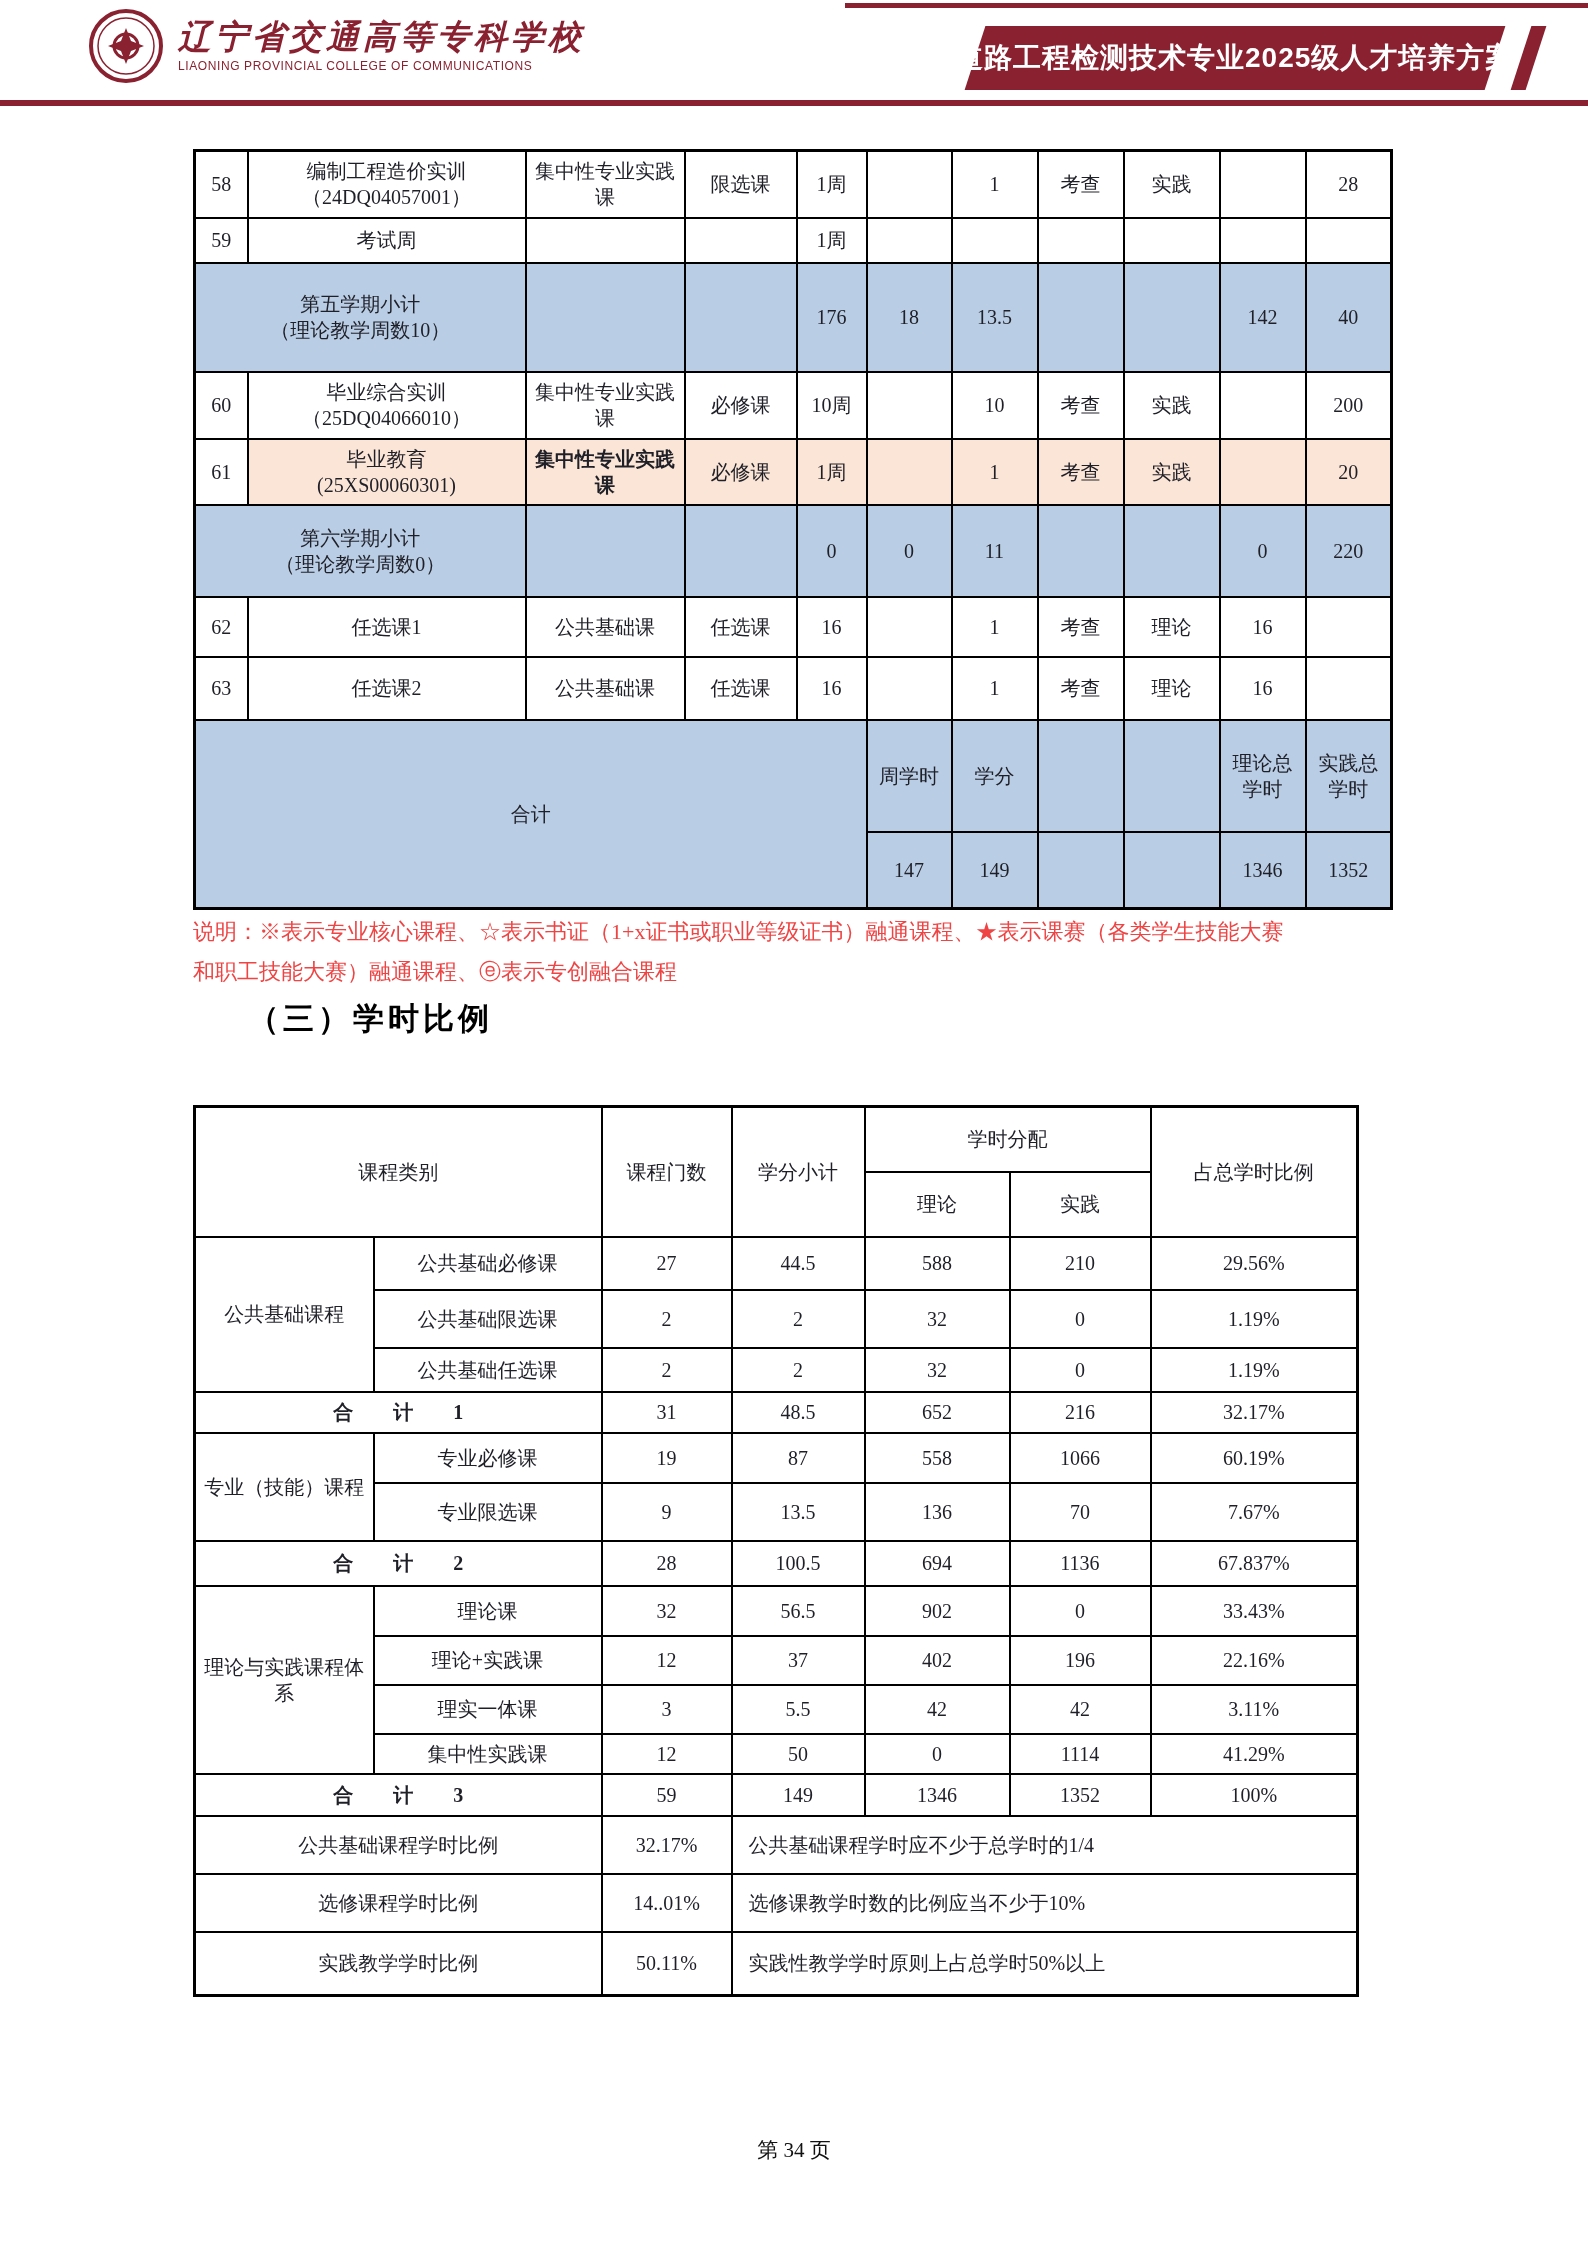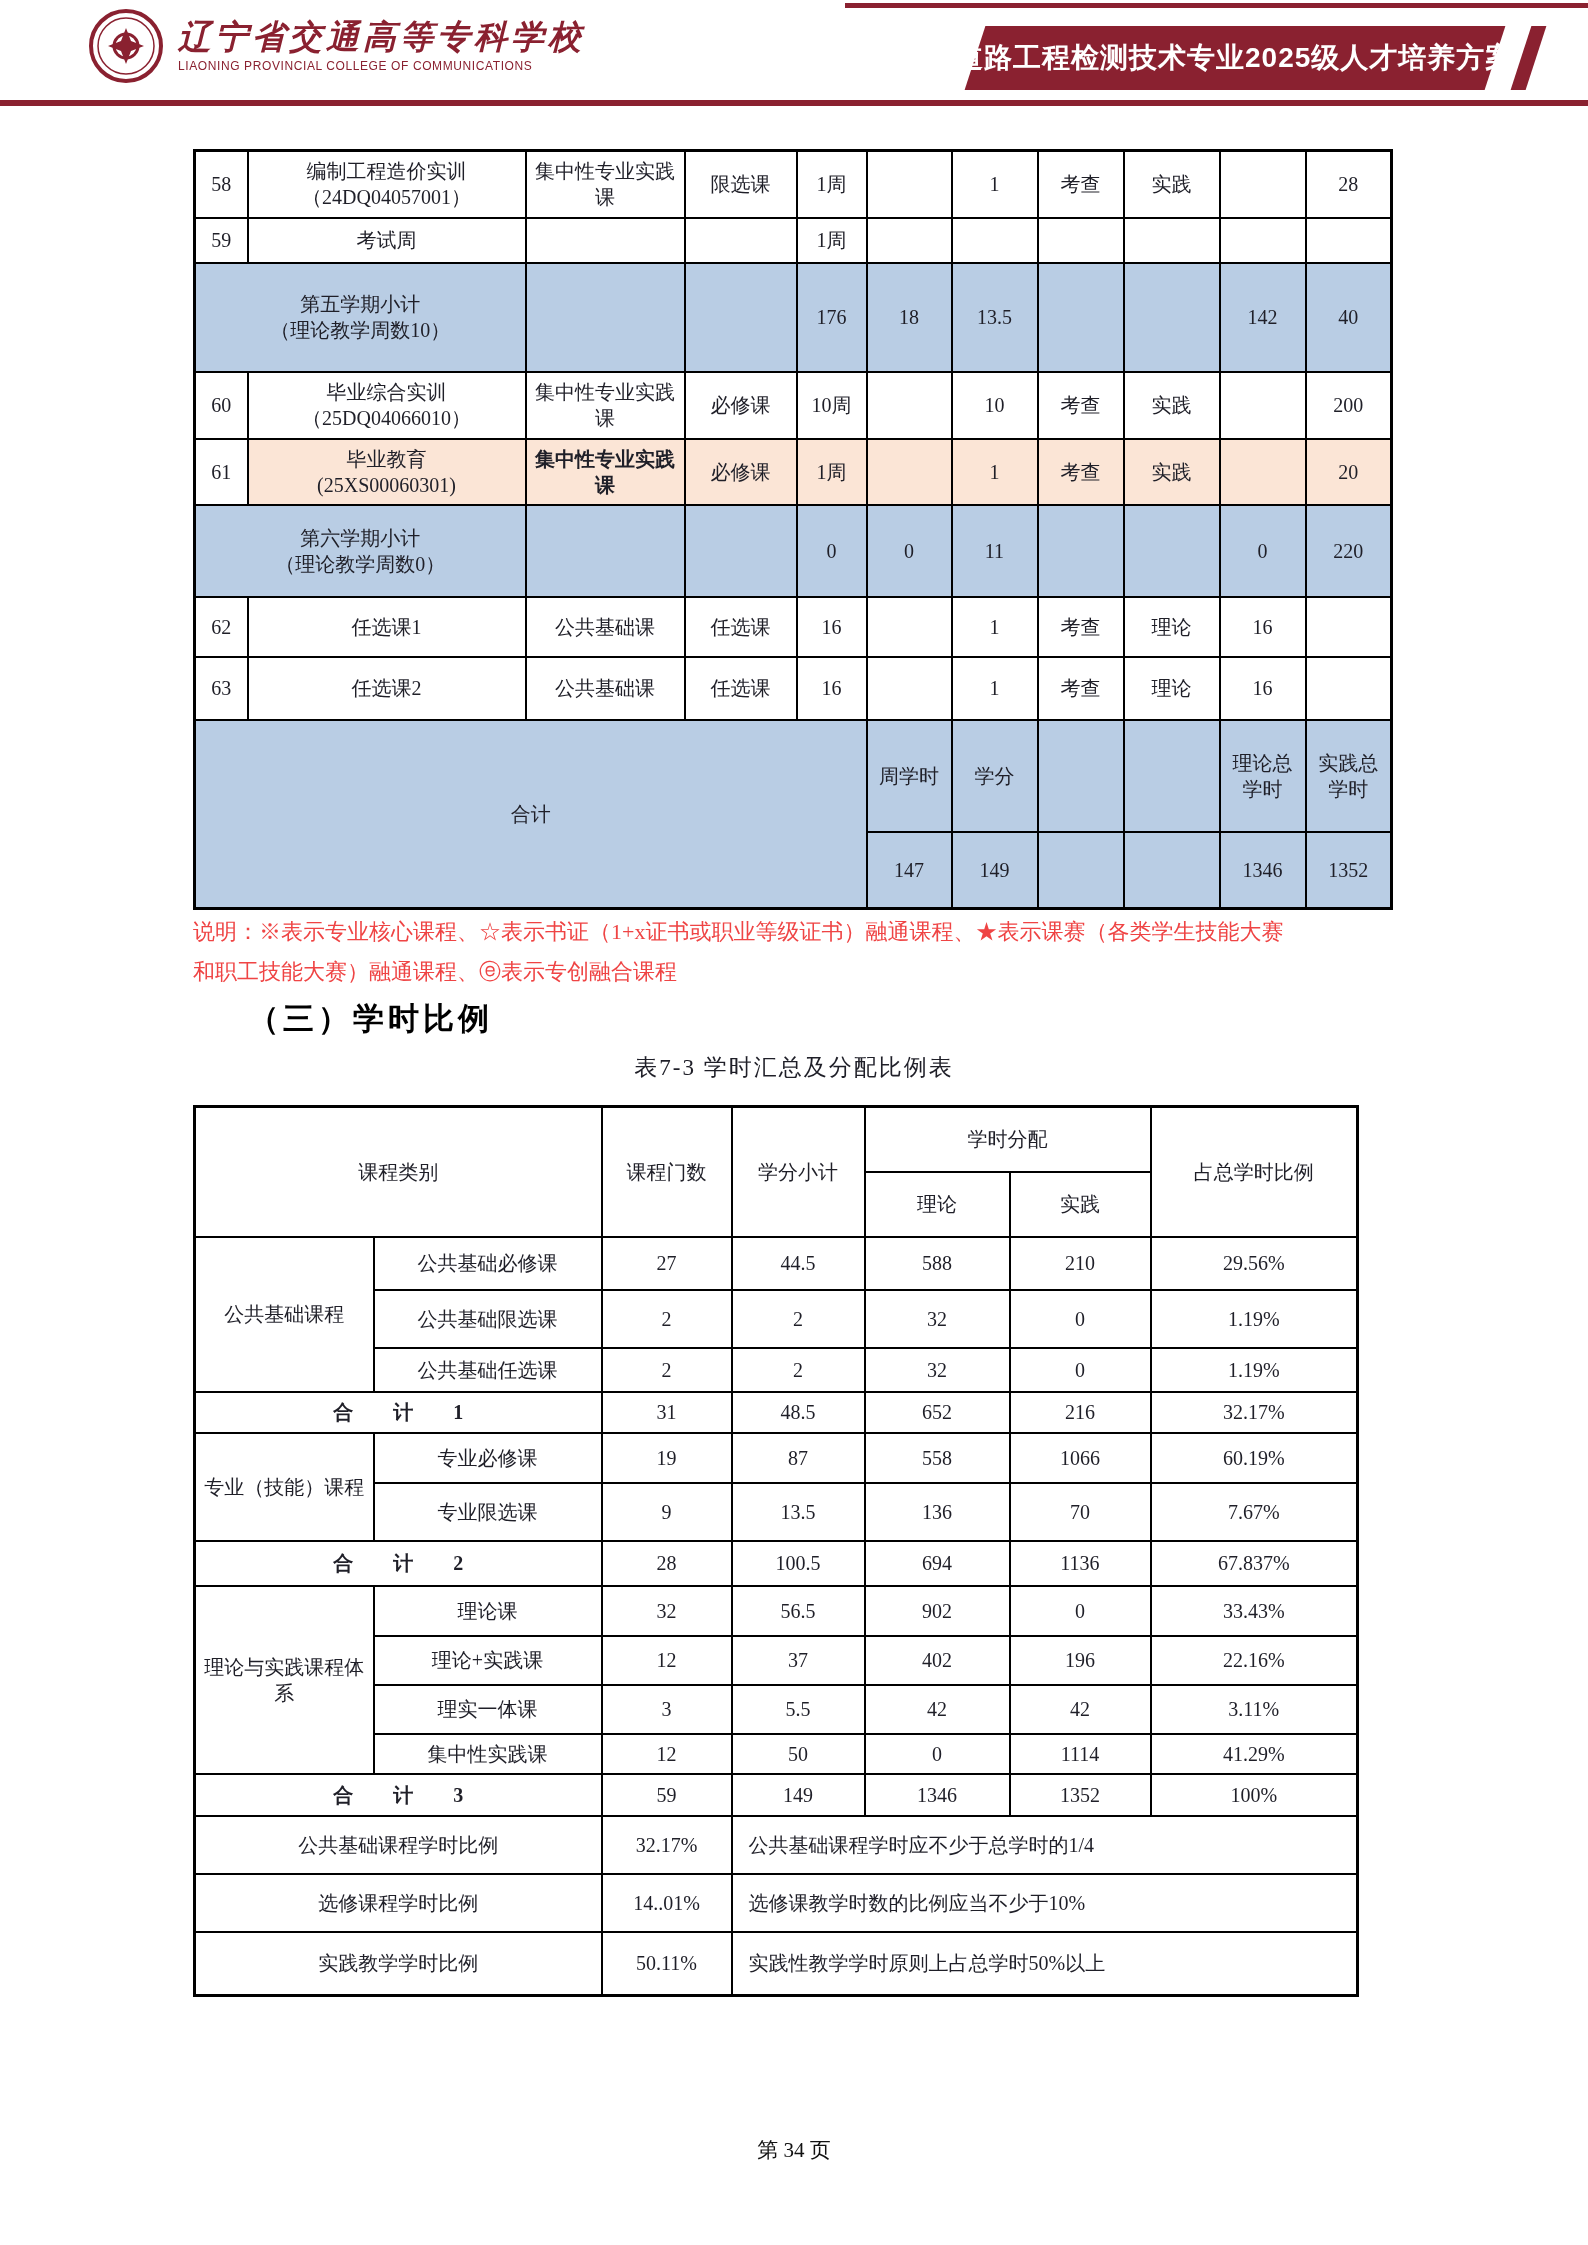--- a/index.html
+++ b/index.html
@@ -208,21 +208,20 @@
     </tr>
   </tbody>
     </table>
 
   <div class="notes">
     <div>说明：※表示专业核心课程、☆表示书证（1+x证书或职业等级证书）融通课程、★表示课赛（各类学生技能大赛</div>
     <div>和职工技能大赛）融通课程、ⓔ表示专创融合课程</div>
   </div>
 
   <div class="section-heading">（三）学时比例</div>
-  <div class="t2-caption">表7-3 学时汇总及分配比例表</div>
 
   <table class="t2">
     <colgroup>
       <col style="width:179px">
         <col style="width:228px">
         <col style="width:130px">
         <col style="width:133px">
       <col style="width:145px">
         <col style="width:141px">
         <col style="width:207px">

